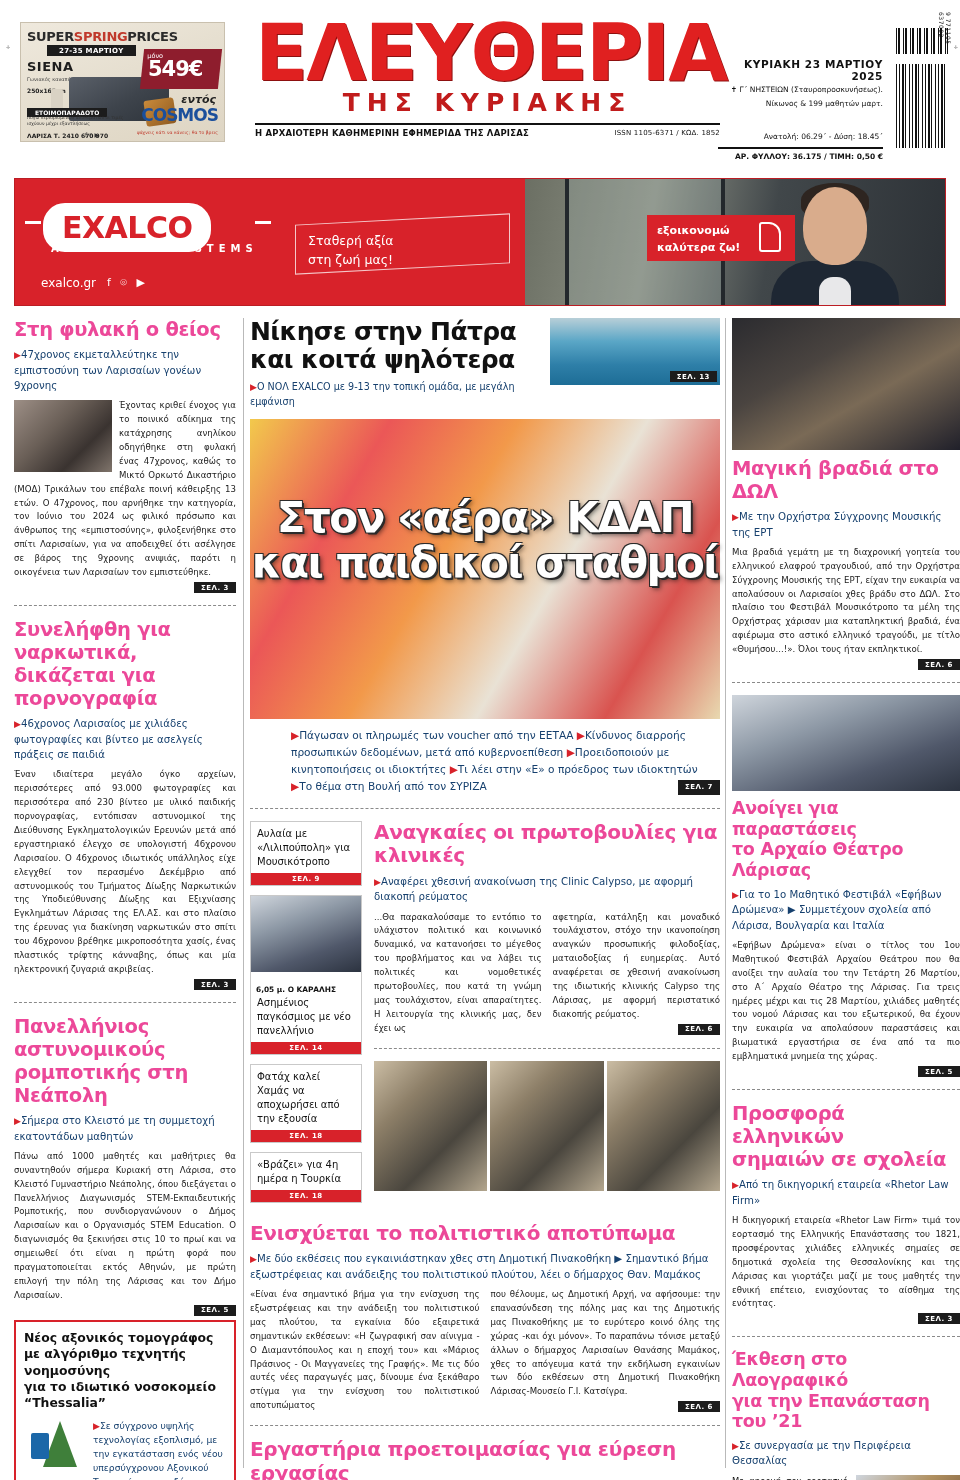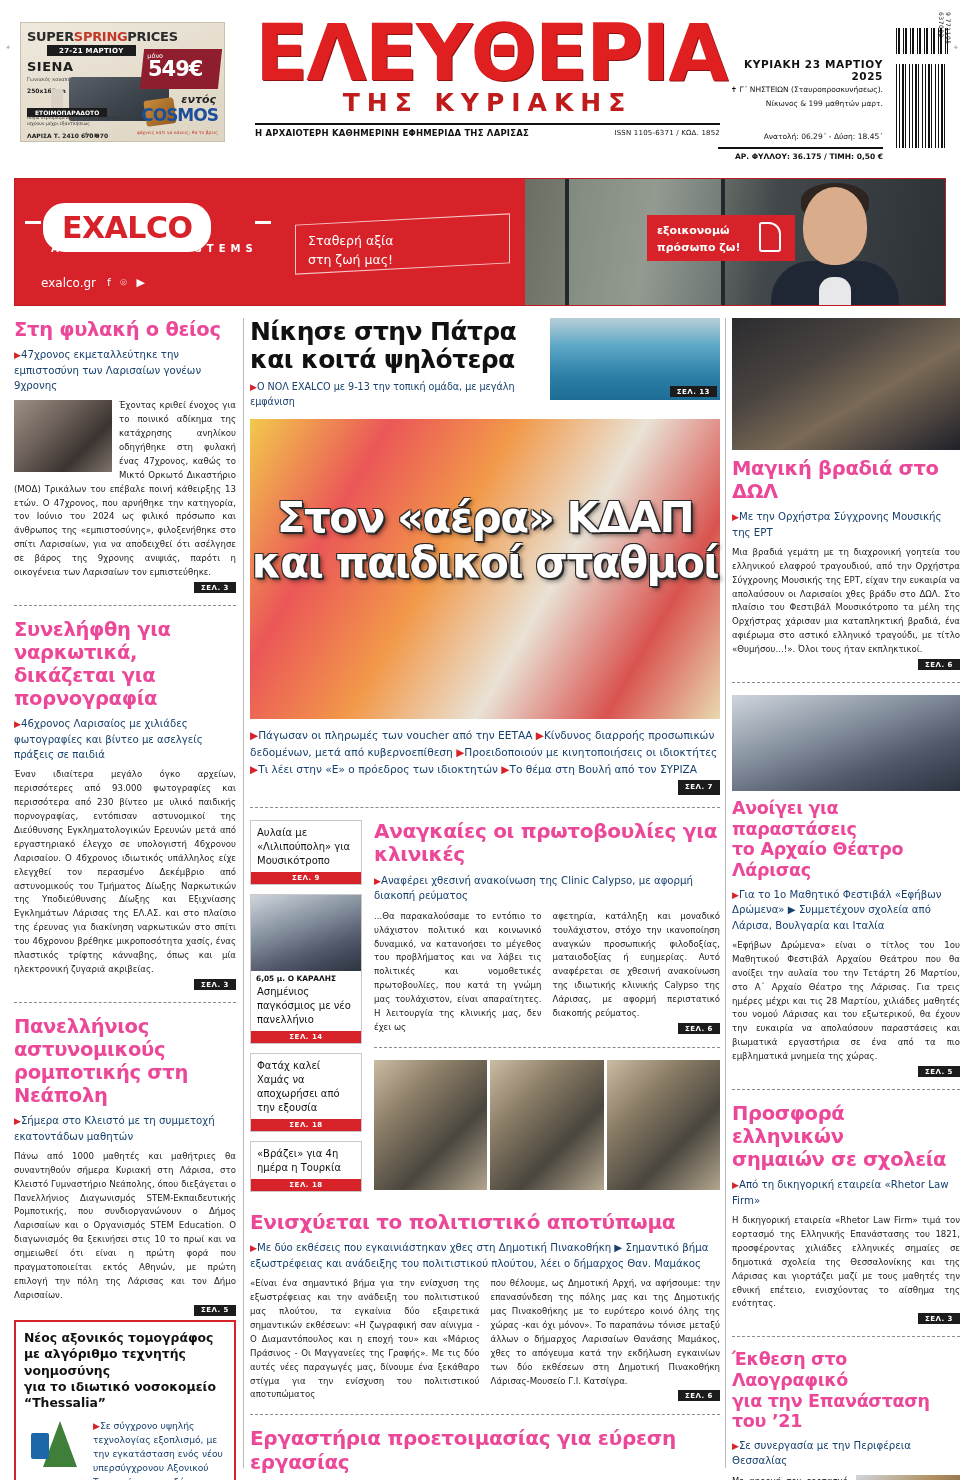--- a/index.html
+++ b/index.html
@@ -176,42 +176,42 @@
   .thess-tree:after{
     content:""; position:absolute; left:2px; top:12px; width:18px; height:26px; background:#1b67a8; border-radius:2px;
   }
 
   
   .mid-lead { display:flex; gap:10px; align-items:flex-start; }
   .mid-lead-txt { flex:1; }
   h1.mega {
     font-size:25px; font-weight:bold; line-height:1.12; color:#111; letter-spacing:-0.6px;
   }
-  .mega-photo { width:170px; height:82px; position:relative; flex:0 0 170px; }
+  .mega-photo { width:170px; height:67px; position:relative; flex:0 0 170px; }
   .sela-abs { position:absolute; right:3px; bottom:3px; }
 
   .hero { position:relative; width:470px; height:300px; margin-top:10px; }
   .hero .ph-toys { position:absolute; inset:0; }
   .hero-overlay { position:absolute; left:0; right:0; top:76px; text-align:center; }
   .hero-overlay div {
     font-size:42px; font-weight:bold; color:#fff; line-height:1.08; letter-spacing:-1.5px;
     text-shadow: 2px 2px 0 #2b2b2b, -1px -1px 0 #2b2b2b, 1px -1px 0 #2b2b2b, -1px 1px 0 #2b2b2b, 3px 3px 5px rgba(0,0,0,.55);
     font-family:"DejaVu Sans",sans-serif;
   }
-  .hero-bullets { font-size:10.6px; line-height:1.62; color:#16406e; margin-top:8px; }
+  .hero-bullets { font-size:10.6px; line-height:1.62; color:#16406e; margin-top:8px;margin-left:41px; }
   .hero-bullets .ar { color:#d8222a; }
 
   .mid-split { display:flex; gap:12px; margin-top:10px; }
   .mid-side { flex:0 0 112px; }
   .mid-main { flex:1; }
   .side-card { border:1px solid #c9c9c9; margin-bottom:9px; }
   .side-card .t { font-size:10px; line-height:1.4; color:#111; padding:5px 6px 4px 6px; }
   .side-card .sela-full { display:block; background:#d8222a; color:#fff; font-size:7px; font-weight:bold; text-align:center; padding:2px 0; letter-spacing:0.5px; }
   .side-photo { width:100%; height:76px; }
-  .side-cap { font-size:7.4px; font-weight:bold; padding:3px 5px 0 5px; color:#111;}
+  .side-cap { font-size:7.4px; font-weight:bold; padding:13px 5px 0 5px; color:#111;}
 
   .cult-imgs { display:flex; gap:3px; height:130px; margin-top:4px; }
   .cult-imgs > div { flex:1; }
 
   
   .r-photo { width:100%; height:132px; }
   .r-photo.sm { height:96px; }
   .hist-wrap { display:flex; gap:8px; margin-top:6px; }
   .hist-txt { flex:1; font-size:8.4px; line-height:1.62; text-align:justify; }
   .hist-img { flex:0 0 104px; height:132px; }
@@ -220,21 +220,21 @@
 <body>
 
 <div class="page">
 
   <div class="masthead">
 
     <div class="cosmos-ad">
       <div class="cos-line1">
         <span class="s1">SUPER</span><span class="s2">SPRING</span><span class="s3">PRICES</span>
       </div>
-      <div class="cos-dates">27-21 ΜΑΡΤΙΟΥ</div>
+      <div class="cos-dates">27-35 ΜΑΡΤΙΟΥ</div>
       <div class="cos-siena">SIENA</div>
       <div class="cos-sub">Γωνιακός καναπές - κρεβάτι με αποθηκευτικό χώρο</div>
       <div class="cos-dim">250x165cm</div>
       <div class="cos-lamp"></div>
       <div class="cos-sofa"></div>
       <div class="cos-pricebox">
         <div class="cos-mono">μόνο</div>
         <div class="cos-price">549€</div>
       </div>
       <div class="cos-entos">εντός</div>
@@ -279,21 +279,21 @@
     <div class="ex-photo">
       <div class="ex-glass"></div>
       <div class="ex-man-body"></div>
       <div class="ex-man-shirt"></div>
       <div class="ex-man-hair"></div>
       <div class="ex-man-head"></div>
     </div>
     <div class="ex-tag">
       <span>
         <b>εξοικονομώ</b><br>
-        <b>πρόσωπο ζω!</b>
+        <b>καλύτερα ζω!</b>
       </span>
       <div class="ex-tag-ico"></div>
     </div>
     <div class="ex-dash-l"></div>
     <div class="ex-dash-r"></div>
     <div class="ex-logo-box">
       <span>EXALCO</span>
     </div>
     <div class="ex-alum">ALUMINIUM SYSTEMS</div>
     <div class="ex-url">exalco.gr</div>

